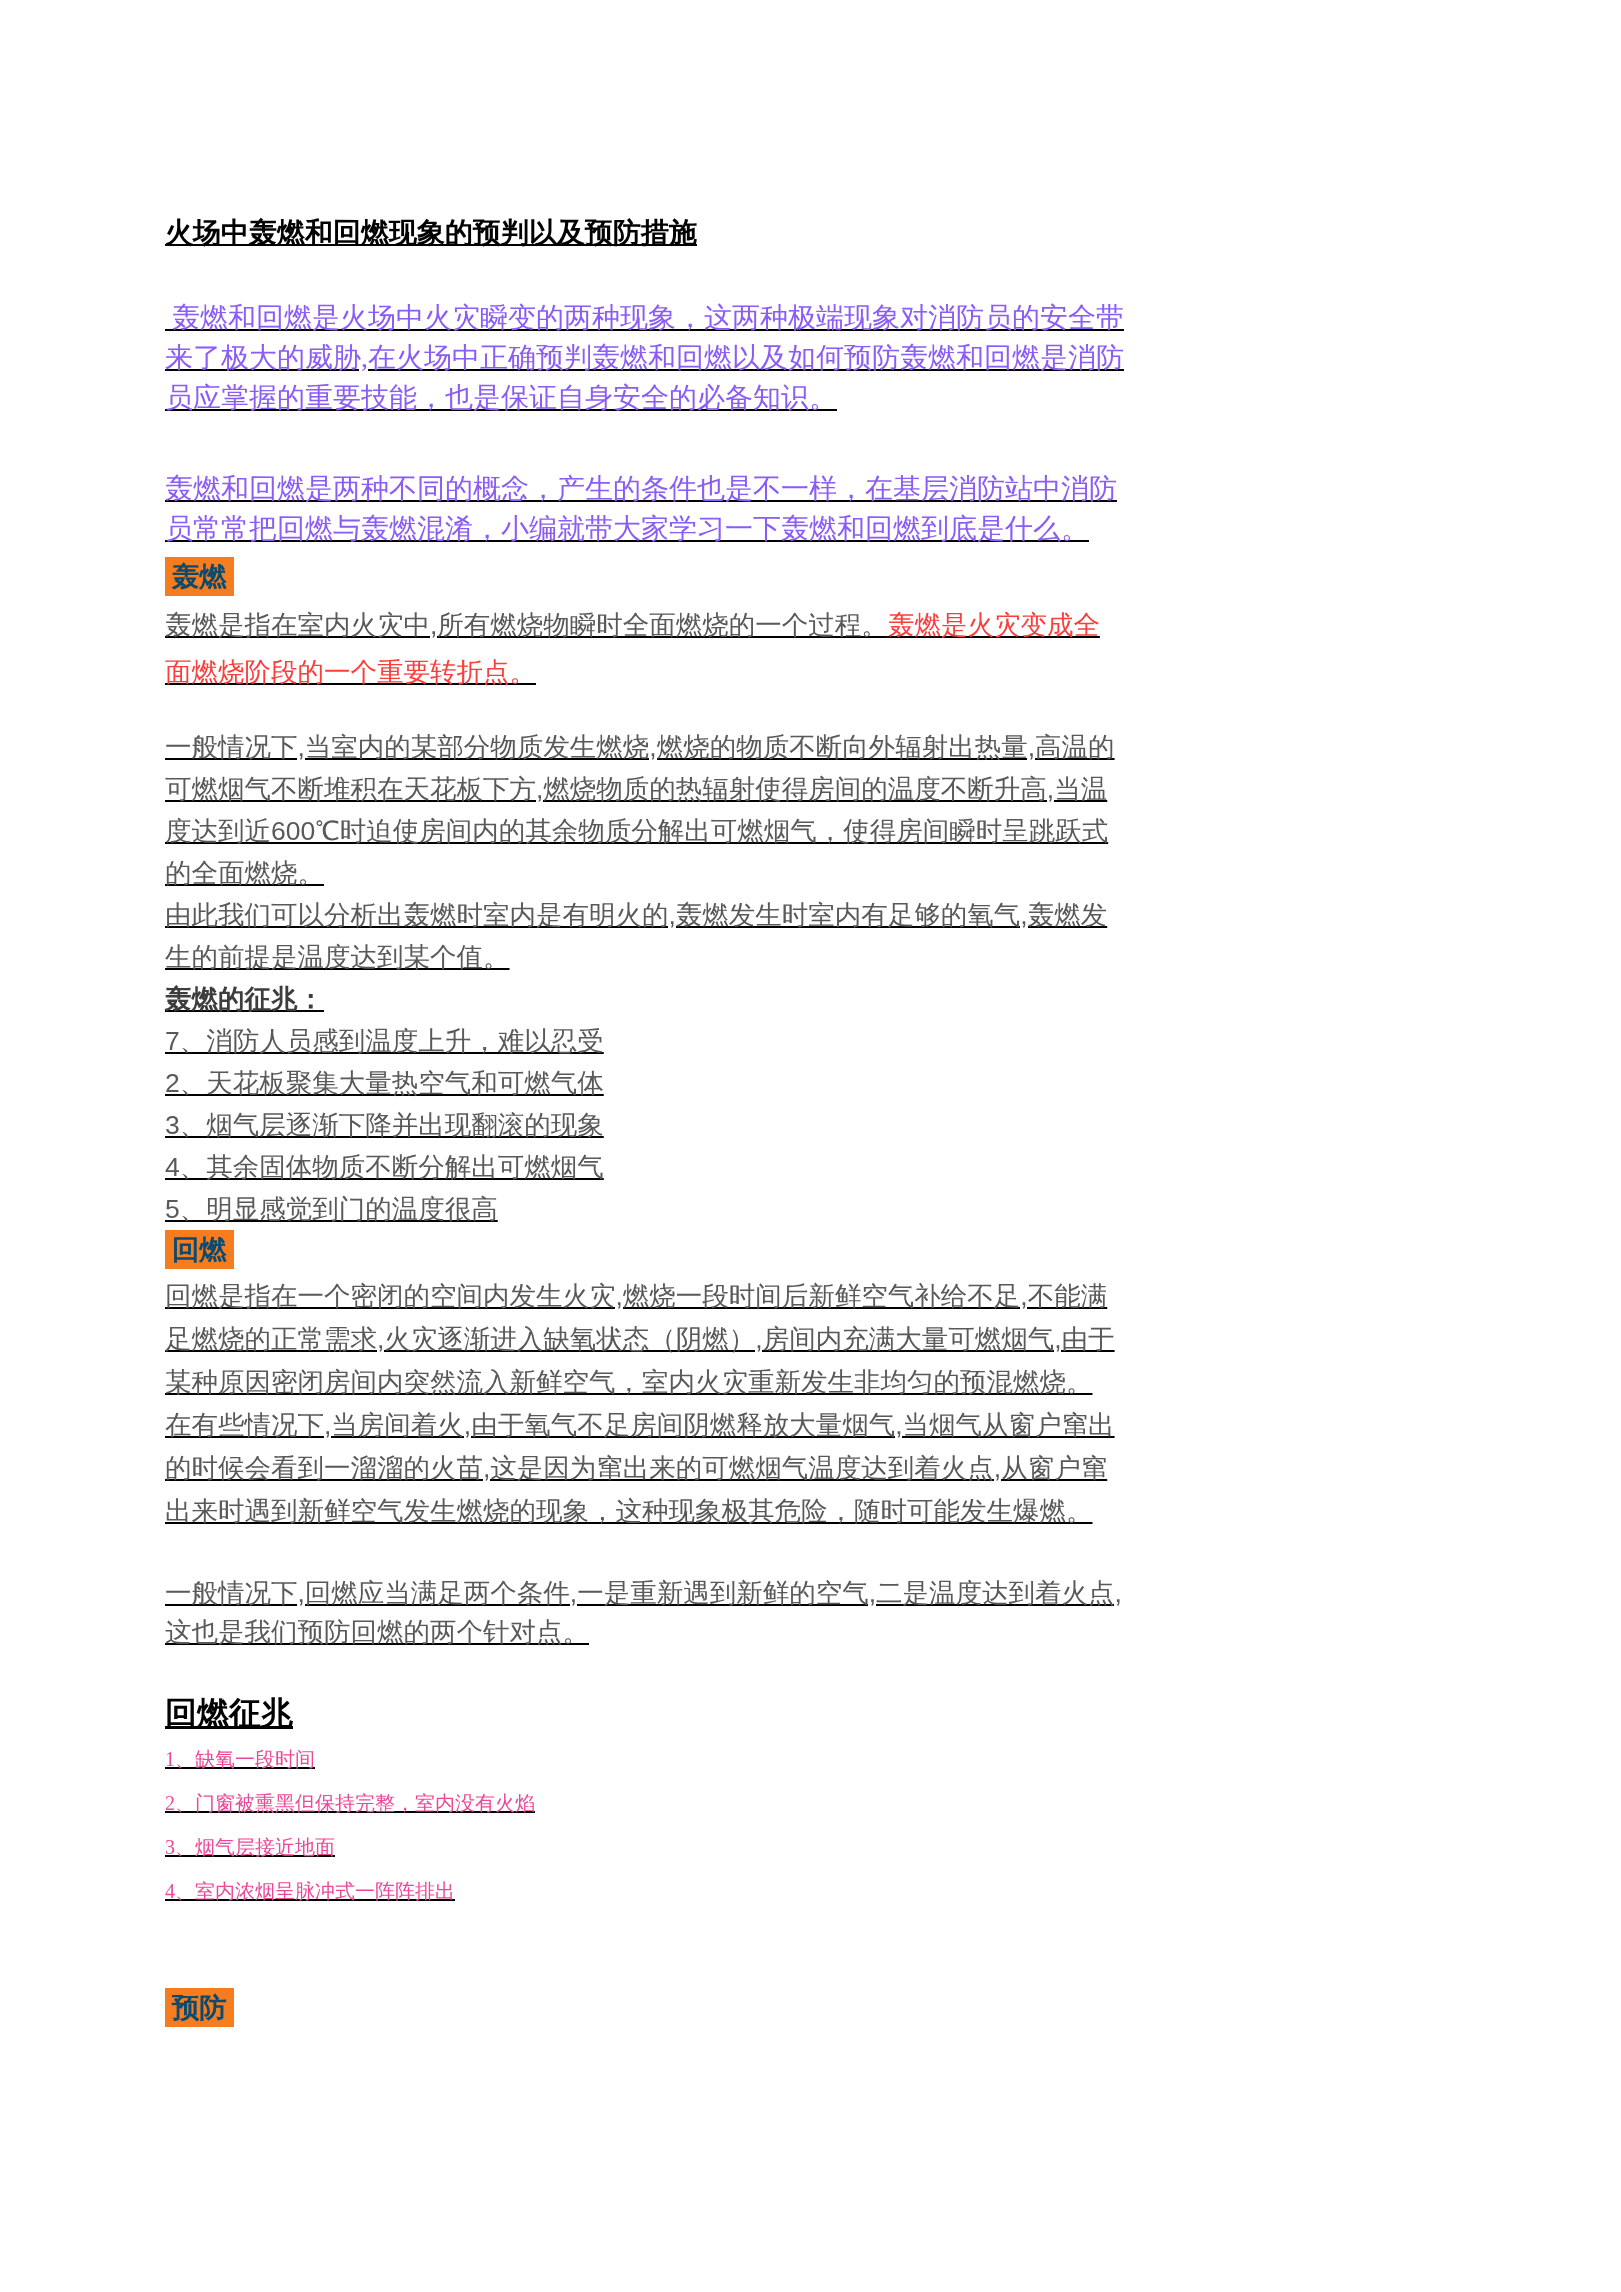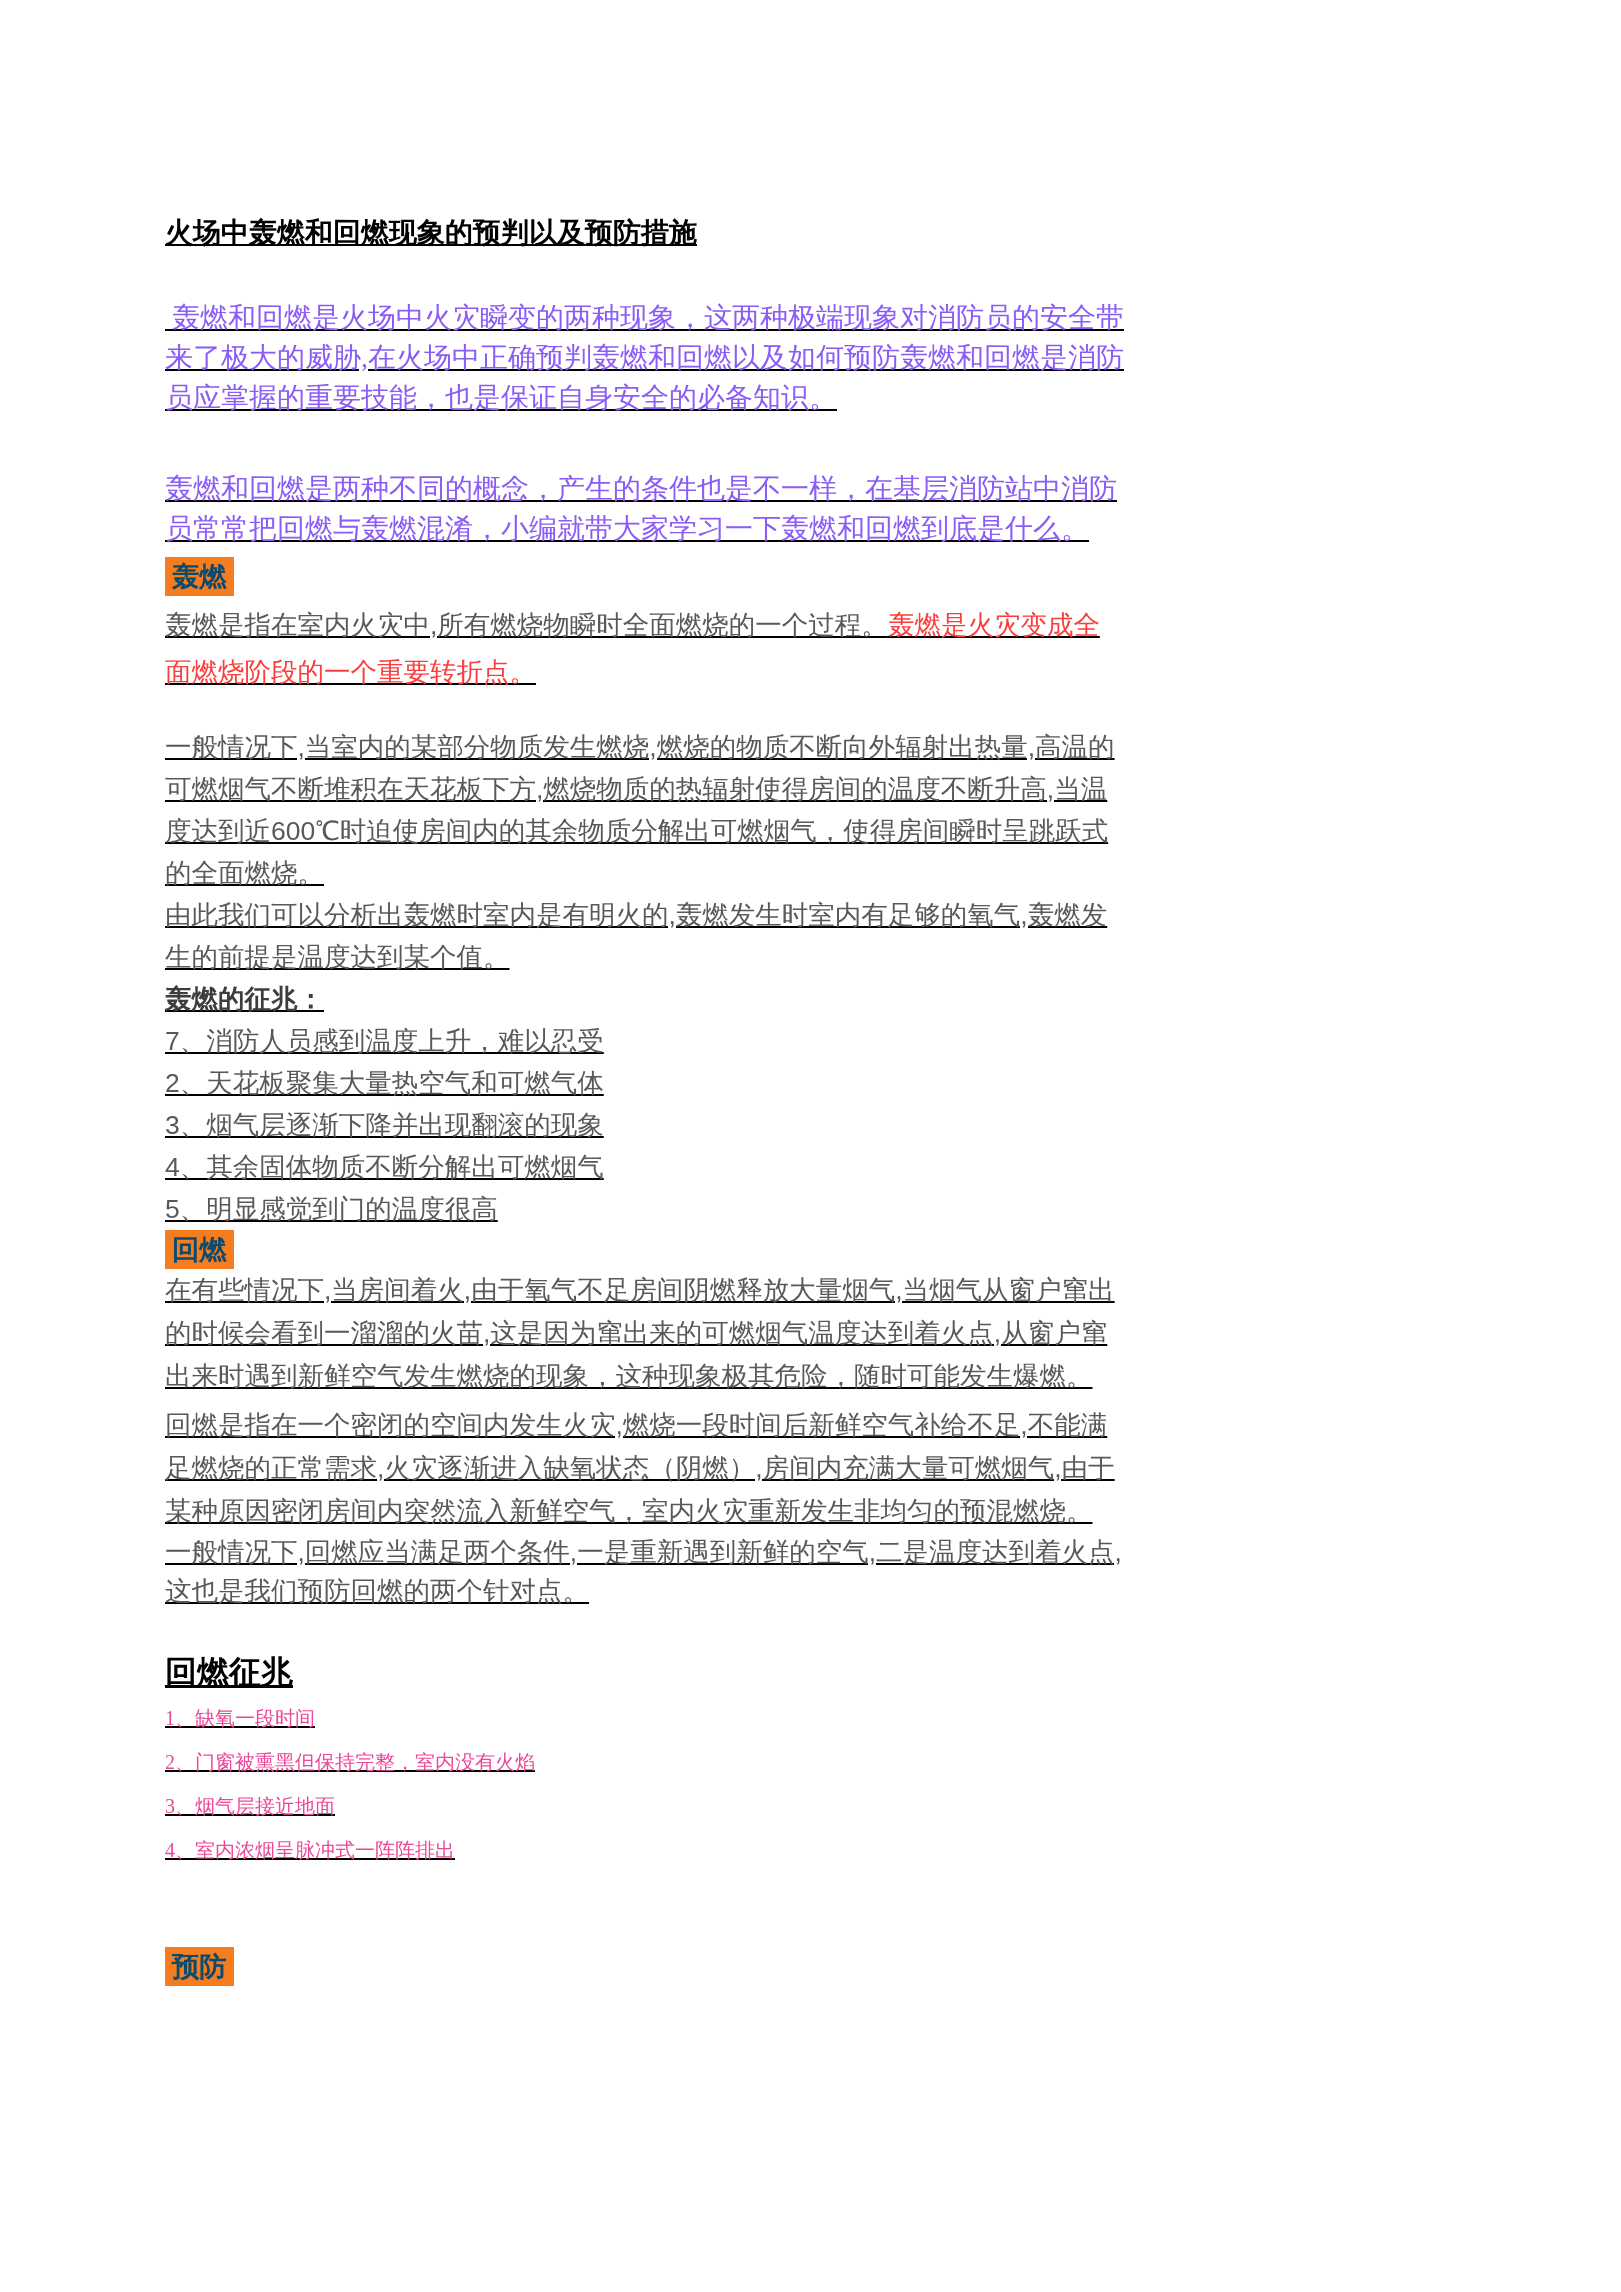--- a/index.html
+++ b/index.html
@@ -72,21 +72,21 @@
   }
   .sans-list .list-item {
     font-family: "Liberation Sans", sans-serif;
     font-size: 26.5px;
     line-height: 42px;
     color: #595959;
     white-space: pre-wrap;
   }
   .bd-def   { margin-top: 5.9px;  line-height: 43px; }
   .bd-phen  { margin-top: 0;    line-height: 43px; }
-  .bd-cond  { line-height: 39px; }
+  .bd-cond  { margin-top: 41px; line-height: 39px; }
 
   
   .bd-signs-heading {
     font-family: "Liberation Serif", serif;
     font-weight: bold;
     font-size: 32px;
     line-height: 35px;
     color: #000000;
     margin-top: 44px;
   }
@@ -127,23 +127,23 @@
     <div class="list-item">2、天花板聚集大量热空气和可燃气体</div>
     <div class="list-item">3、烟气层逐渐下降并出现翻滚的现象</div>
     <div class="list-item">4、其余固体物质不断分解出可燃烟气</div>
     <div class="list-item">5、明显感觉到门的温度很高</div>
   </div>
 
   <div class="tag2-wrap">
     <span class="tag">回燃</span>
   </div>
 
+  <div class="para-sans bd-def">回燃是指在一个密闭的空间内发生火灾,燃烧一段时间后新鲜空气补给不足,不能满足燃烧的正常需求,火灾逐渐进入缺氧状态（阴燃）,房间内充满大量可燃烟气,由于某种原因密闭房间内突然流入新鲜空气，室内火灾重新发生非均匀的预混燃烧。</div>
+
   <div class="para-sans bd-phen">在有些情况下,当房间着火,由于氧气不足房间阴燃释放大量烟气,当烟气从窗户窜出的时候会看到一溜溜的火苗,这是因为窜出来的可燃烟气温度达到着火点,从窗户窜出来时遇到新鲜空气发生燃烧的现象，这种现象极其危险，随时可能发生爆燃。</div>
-
-  <div class="para-sans bd-def">回燃是指在一个密闭的空间内发生火灾,燃烧一段时间后新鲜空气补给不足,不能满足燃烧的正常需求,火灾逐渐进入缺氧状态（阴燃）,房间内充满大量可燃烟气,由于某种原因密闭房间内突然流入新鲜空气，室内火灾重新发生非均匀的预混燃烧。</div>
 
   <div class="para-sans bd-cond">一般情况下,回燃应当满足两个条件,一是重新遇到新鲜的空气,二是温度达到着火点,这也是我们预防回燃的两个针对点。</div>
 
   <div class="bd-signs-heading">回燃征兆</div>
 
   <div class="serif-list">
     <div class="list-item">1、缺氧一段时间</div>
     <div class="list-item">2、门窗被熏黑但保持完整，室内没有火焰</div>
     <div class="list-item">3、烟气层接近地面</div>
     <div class="list-item">4、室内浓烟呈脉冲式一阵阵排出</div>

